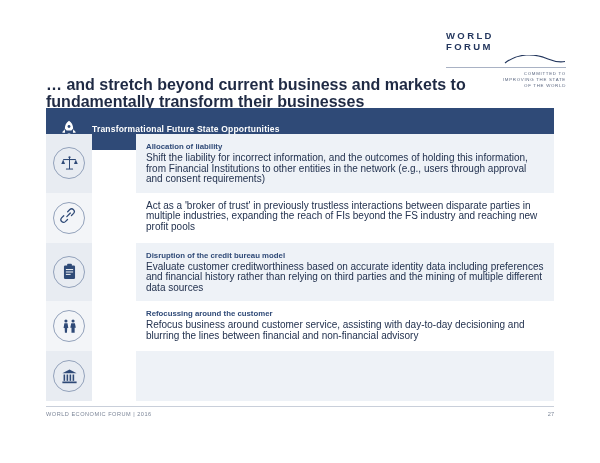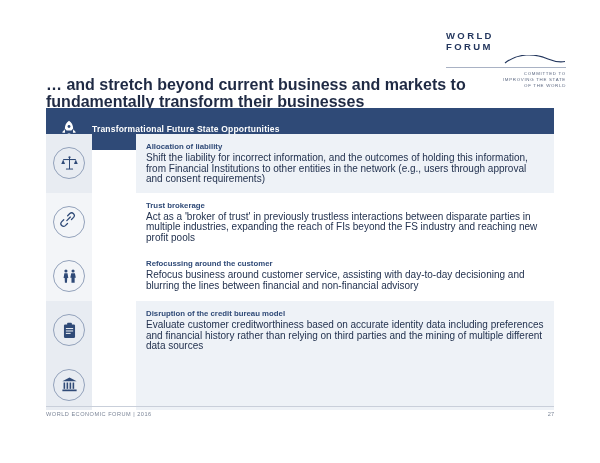--- a/index.html
+++ b/index.html
@@ -229,57 +229,56 @@
       <div class="row-icon">
         <div class="circle">
           <svg width="19" height="19" viewBox="0 0 24 24" stroke="#2f4a77" stroke-width="1.6" fill="none" stroke-linecap="round">
             <path d="M9.5 14.5 L6.8 17.2 a3.4 3.4 0 0 1-4.8-4.8 L4.7 9.7"></path>
             <path d="M14.5 9.5 L17.2 6.8 a3.4 3.4 0 0 0-4.8-4.8 L9.7 4.7"></path>
             <line x1="8.6" y1="10.9" x2="13.1" y2="6.4"></line>
           </svg>
         </div>
       </div>
       <div class="row-text">
-        <div class="row-title">Trust brokerage</div>
         <div class="row-body">Act as a 'broker of trust' in previously trustless interactions between disparate parties in multiple industries, expanding the reach of FIs beyond the FS industry and reaching new profit pools</div>
-      </div>
-    </div>
-
-    <div class="row">
-      <div class="row-icon">
-        <div class="circle">
-          <svg width="19" height="19" viewBox="0 0 24 24" fill="#2f4a77">
-            <circle cx="7.5" cy="5" r="2"></circle>
-            <path d="M5.5 8h4l1 6h-1.4l-.3 6H6.2l-.3-6H4.5z"></path>
-            <circle cx="16.5" cy="5" r="2"></circle>
-            <path d="M14.2 8h4.6l1.2 5.5h-1.5v6.5h-4V13.5H13z"></path>
-          </svg>
-        </div>
-      </div>
-      <div class="row-text">
-        <div class="row-title">Refocussing around the customer</div>
-        <div class="row-body">Refocus business around customer service, assisting with day-to-day decisioning and blurring the lines between financial and non-financial advisory</div>
       </div>
     </div>
 
     <div class="row alt">
       <div class="row-icon">
         <div class="circle">
           <svg width="19" height="19" viewBox="0 0 24 24">
             <rect x="5" y="4.5" width="14" height="17" rx="1.6" fill="#2f4a77"></rect>
             <rect x="9" y="2.3" width="6" height="3.4" rx="1.1" fill="#2f4a77"></rect>
             <rect x="7.4" y="9" width="9.2" height="1.2" fill="#ffffff"></rect>
             <rect x="7.4" y="12" width="9.2" height="1.2" fill="#ffffff"></rect>
             <rect x="7.4" y="15" width="6" height="1.2" fill="#ffffff"></rect>
           </svg>
         </div>
       </div>
       <div class="row-text">
         <div class="row-title">Disruption of the credit bureau model</div>
         <div class="row-body">Evaluate customer creditworthiness based on accurate identity data including preferences and financial history rather than relying on third parties and the mining of multiple different data sources</div>
+      </div>
+    </div>
+
+    <div class="row">
+      <div class="row-icon">
+        <div class="circle">
+          <svg width="19" height="19" viewBox="0 0 24 24" fill="#2f4a77">
+            <circle cx="7.5" cy="5" r="2"></circle>
+            <path d="M5.5 8h4l1 6h-1.4l-.3 6H6.2l-.3-6H4.5z"></path>
+            <circle cx="16.5" cy="5" r="2"></circle>
+            <path d="M14.2 8h4.6l1.2 5.5h-1.5v6.5h-4V13.5H13z"></path>
+          </svg>
+        </div>
+      </div>
+      <div class="row-text">
+        <div class="row-title">Refocussing around the customer</div>
+        <div class="row-body">Refocus business around customer service, assisting with day-to-day decisioning and blurring the lines between financial and non-financial advisory</div>
       </div>
     </div>
 
     <div class="row alt">
       <div class="row-icon">
         <div class="circle">
           <svg width="19" height="19" viewBox="0 0 24 24" fill="#2f4a77">
             <path d="M12 3 L21 8 H3z"></path>
             <rect x="4.5" y="9.5" width="2" height="8"></rect>
             <rect x="8.3" y="9.5" width="2" height="8"></rect>

